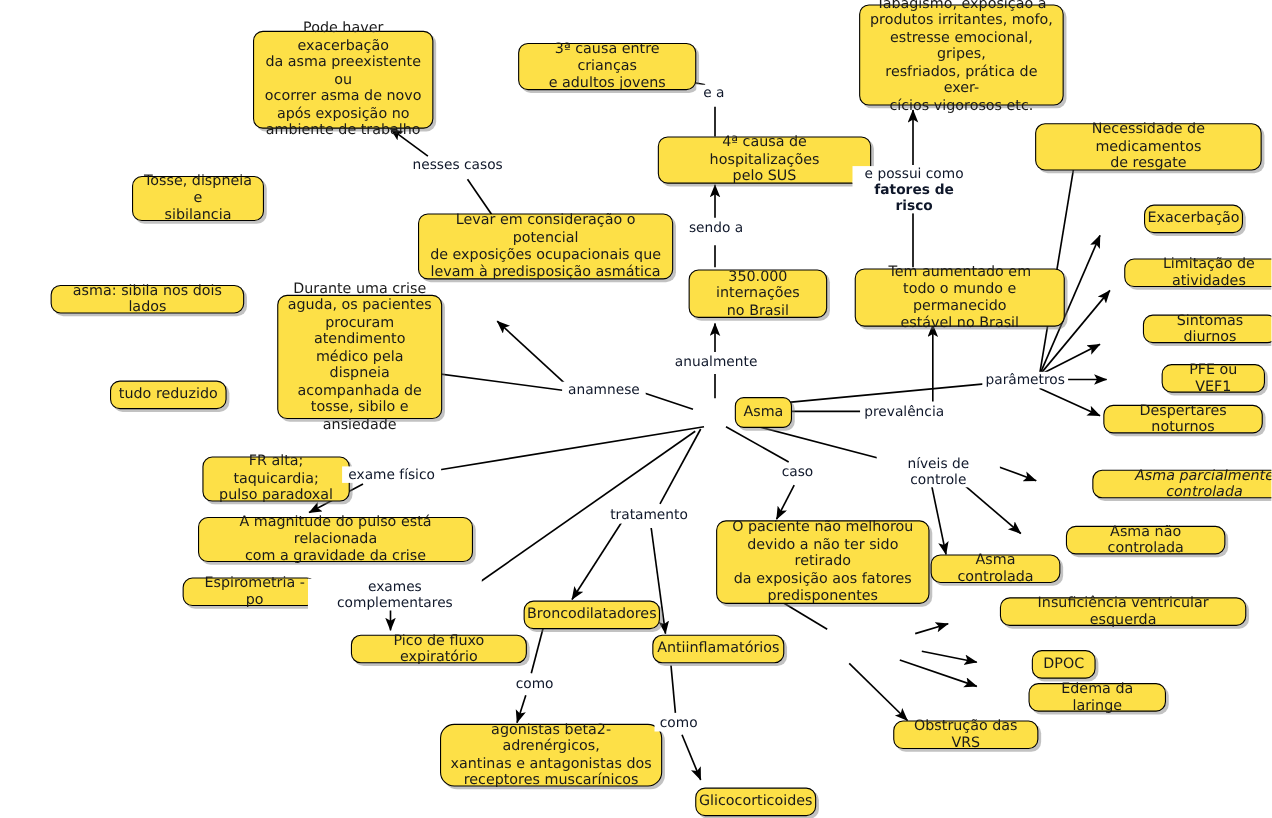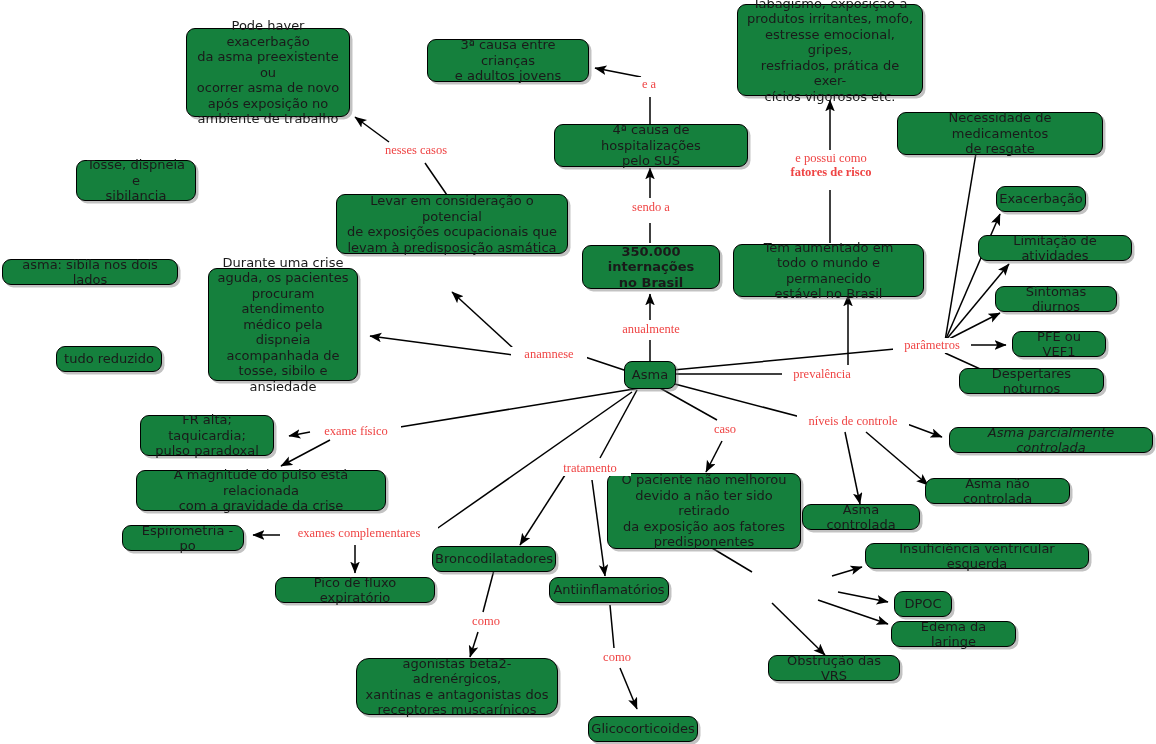--- a/index.html
+++ b/index.html
@@ -22,50 +22,50 @@
     position: absolute;
     left: 0;
     top: 0;
     width: 1156px;
     height: 744px;
     pointer-events: none;
   }
   .node {
     position: absolute;
     box-sizing: border-box;
-    background: #15803d;
+    background: #fde047;
     border: 1.4px solid #000000;
     border-radius: 9px;
     color: #1a1a1a;
     font-size: 13px;
     line-height: 15.5px;
     text-align: center;
     display: flex;
     align-items: center;
     justify-content: center;
     padding: 3px 7px;
     box-shadow: 2.5px 2.5px 0 rgba(120,120,120,0.45);
     z-index: 3;
     white-space: pre-line;
+    margin-left: 44px;
   }
   .node.root {
     font-size: 13px;
     border-radius: 8px;
   }
   .link-label {
     position: absolute;
     font-size: 12.5px;
     line-height: 14.5px;
-    color: #ef4444;
+    color: #0f172a;
     background: #ffffff;
     text-align: center;
     z-index: 4;
     white-space: pre-line;
     padding: 0 1px;
-    font-family: Liberation Serif, serif;
   }
 </style>
 </head>
 <body>
 
 <div id="canvas">
 
   <svg id="edges" viewBox="0 0 1156 744">
     <defs>
       <marker id="ah" markerWidth="9" markerHeight="9" refX="7.6" refY="3.2" orient="auto" markerUnits="strokeWidth">
@@ -167,21 +167,21 @@
 sibilancia</div>
 
   <div class="node" style="left:336px; top:194px; width:232px; height:60px;">Levar em consideração o potencial
 de exposições ocupacionais que
 levam à predisposição asmática</div>
 
   <div class="node" style="left:996px; top:186px; width:90px; height:26px;">Exacerbação</div>
 
   <div class="node" style="left:978px; top:235px; width:154px; height:26px;">Limitação de atividades</div>
 
-  <div class="node" style="left:582px; top:245px; width:138px; height:44px;font-weight:bold;">350.000 internações
+  <div class="node" style="left:582px; top:245px; width:126px; height:44px;">350.000 internações
 no Brasil</div>
 
   <div class="node" style="left:733px; top:244px; width:191px; height:53px;">Tem aumentado em
 todo o mundo e permanecido
 estável no Brasil</div>
 
   <div class="node" style="left:995px; top:286px; width:122px; height:26px;">Sintomas diurnos</div>
 
   <div class="node" style="left:2px; top:259px; width:176px; height:26px;">asma: sibila nos dois lados</div>
 

